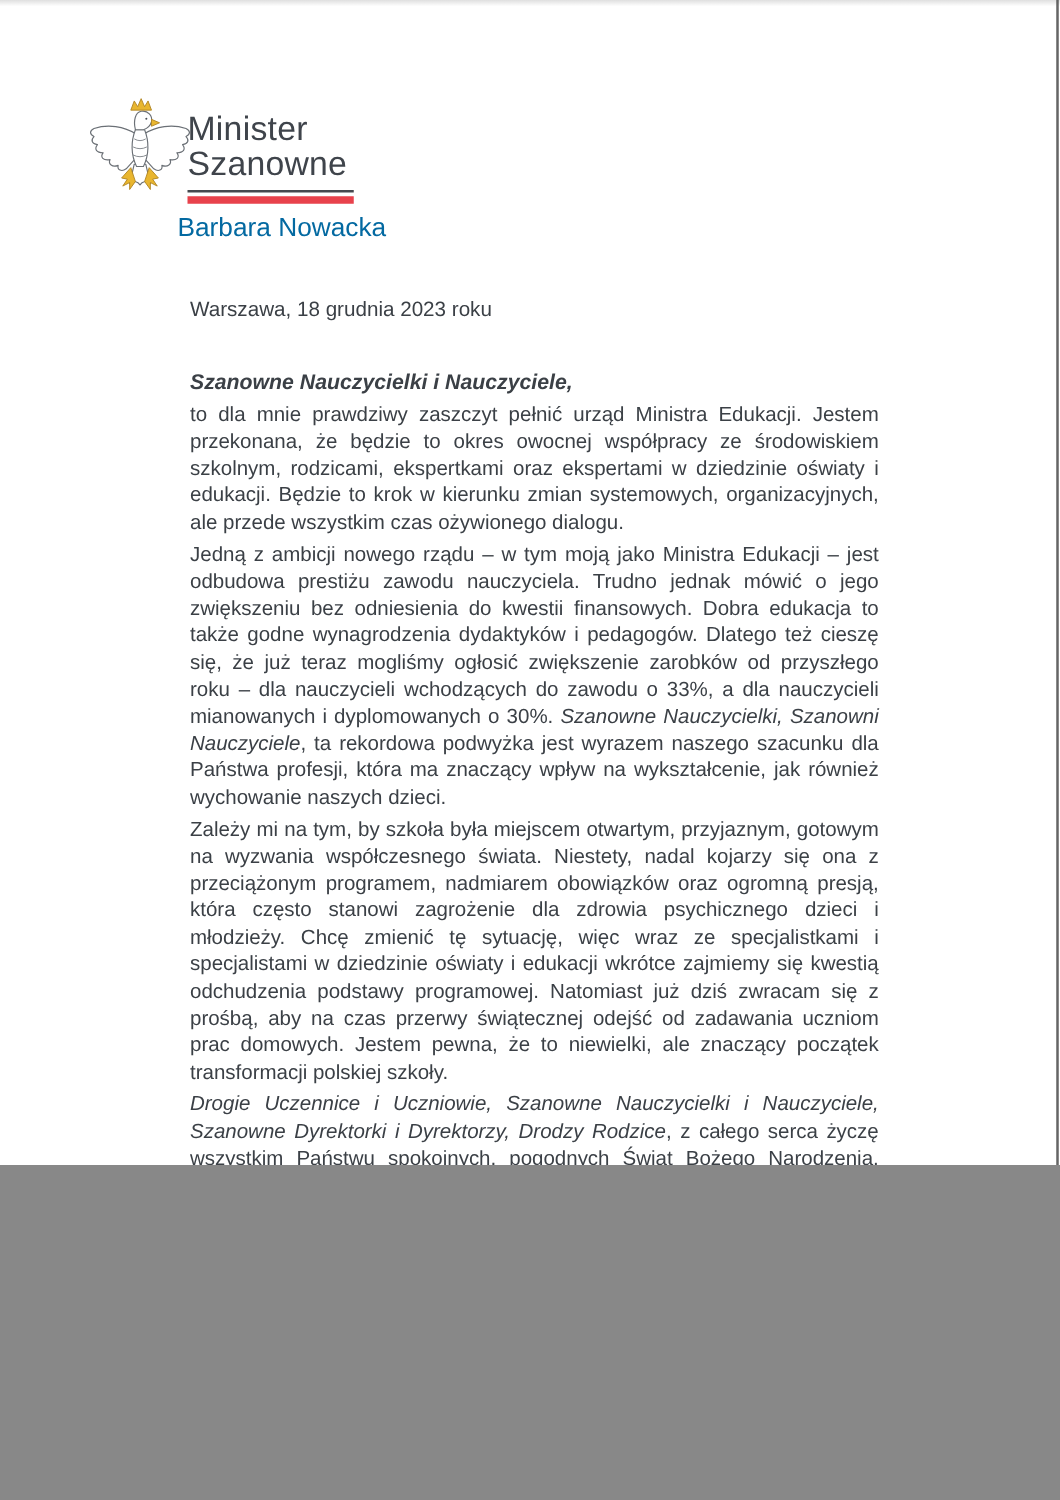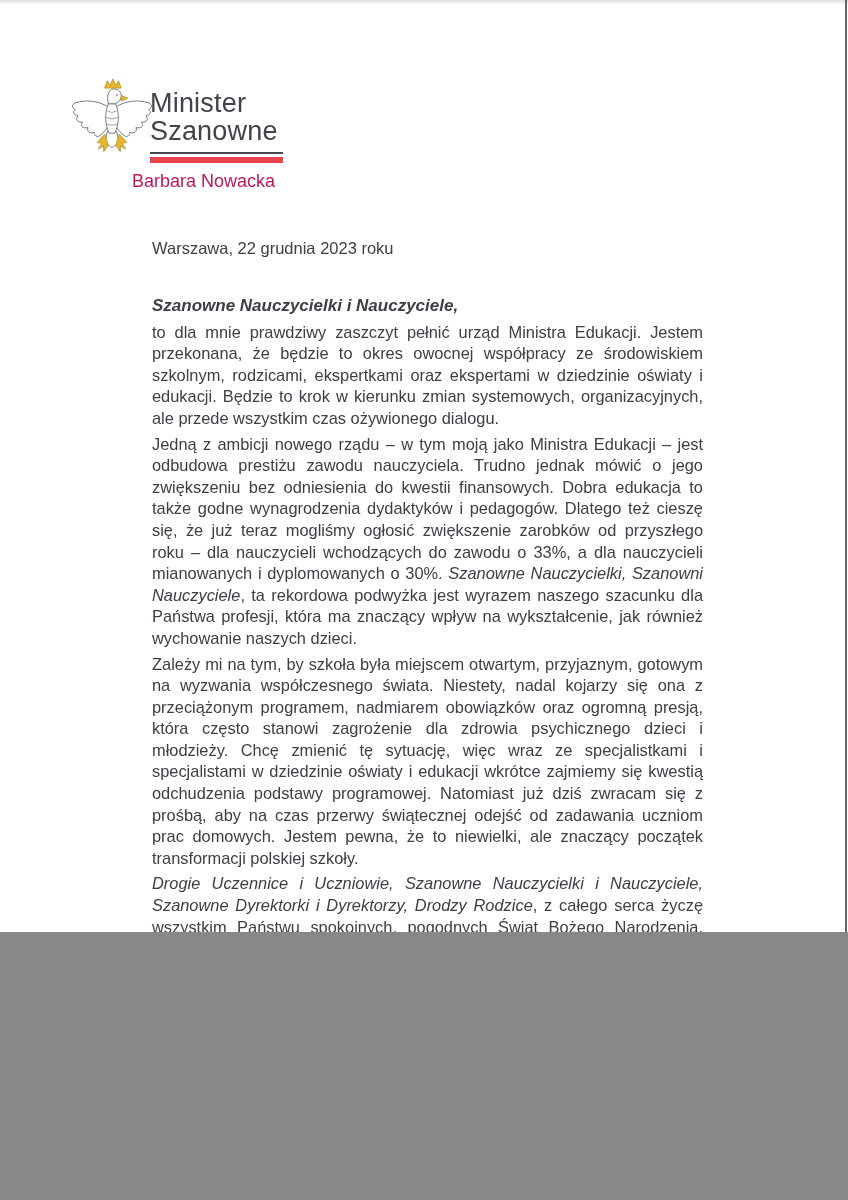--- a/index.html
+++ b/index.html
@@ -14,21 +14,21 @@
   .scan-right-line { position:absolute; left:845px; top:0; width:2px; height:1200px;
     background:#4a4a4a; opacity:0.85; }
   .scan-corner { position:absolute; left:841px; top:1192px; width:7px; height:8px; background:#262626; }
 
   
   .emblem { position:absolute; left:66px; top:78px; width:92px; height:92px; }
   .title { position:absolute; left:150px; top:89px; font-size:27px; line-height:28px;
     color:#3f444b; letter-spacing:0.2px; }
   .rule-dark { position:absolute; left:150px; top:152px; width:133px; height:2px; background:#45494f; }
   .rule-red  { position:absolute; left:150px; top:157px; width:133px; height:6px; }
-  .signatory { position:absolute; left:132px; top:171px; font-size:18px; color:#be185d; }
+  .signatory { position:absolute; left:142px; top:171px; font-size:21px; color:#0369a1; }
 
   .date { position:absolute; left:152px; top:239px; font-size:16.5px; color:#3b4046; }
 
   
   .letter { position:absolute; left:152px; top:294px; width:551px;
     font-size:16.4px; line-height:21.6px; text-align:justify; color:#3b4046; }
   .salutation { font-size:17px; line-height:23.6px; font-weight:bold; font-style:italic; text-align:left; }
   p.para { margin:4px 0 0 0; }
   .seg-italic { font-style:italic; }
   .closing { margin-top:22px; font-size:16.4px; font-style:italic; text-align:left; }
@@ -63,21 +63,21 @@
   </svg>
 
   <div class="title">
     <div>Minister</div>
     <div>Szanowne</div>
   </div>
   <div class="rule-dark"></div>
   <div class="rule-red" id="ruleRed" style="background: rgb(232, 66, 76);"></div>
   <div class="signatory">Barbara Nowacka</div>
 
-  <div class="date">Warszawa, 22 grudnia 2023 roku</div>
+  <div class="date">Warszawa, 18 grudnia 2023 roku</div>
 
   <div class="letter">
     <div class="salutation">
         <div>Szanowne Nauczycielki i Nauczyciele,</div>
       </div>
     <div>
         <p class="para"><span>to dla mnie prawdziwy zaszczyt pełnić urząd Ministra Edukacji. Jestem przekonana, że będzie to okres owocnej współpracy ze środowiskiem szkolnym, rodzicami, ekspertkami oraz ekspertami w dziedzinie oświaty i edukacji. Będzie to krok w kierunku zmian systemowych, organizacyjnych, ale przede wszystkim czas ożywionego dialogu.</span></p>
         <p class="para"><span>Jedną z ambicji nowego rządu – w tym moją jako Ministra Edukacji – jest odbudowa prestiżu zawodu nauczyciela. Trudno jednak mówić o jego zwiększeniu bez odniesienia do kwestii finansowych. Dobra edukacja to także godne wynagrodzenia dydaktyków i pedagogów. Dlatego też cieszę się, że już teraz mogliśmy ogłosić zwiększenie zarobków od przyszłego roku – dla nauczycieli wchodzących do zawodu o 33%, a dla nauczycieli mianowanych i dyplomowanych o 30%. </span><span class="seg-italic">Szanowne Nauczycielki, Szanowni Nauczyciele</span><span>, ta rekordowa podwyżka jest wyrazem naszego szacunku dla Państwa profesji, która ma znaczący wpływ na wykształcenie, jak również wychowanie naszych dzieci.</span></p>
         <p class="para"><span>Zależy mi na tym, by szkoła była miejscem otwartym, przyjaznym, gotowym na wyzwania współczesnego świata. Niestety, nadal kojarzy się ona z przeciążonym programem, nadmiarem obowiązków oraz ogromną presją, która często stanowi zagrożenie dla zdrowia psychicznego dzieci i młodzieży. Chcę zmienić tę sytuację, więc wraz ze specjalistkami i specjalistami w dziedzinie oświaty i edukacji wkrótce zajmiemy się kwestią odchudzenia podstawy programowej. Natomiast już dziś zwracam się z prośbą, aby na czas przerwy świątecznej odejść od zadawania uczniom prac domowych. Jestem pewna, że to niewielki, ale znaczący początek transformacji polskiej szkoły.</span></p>
         <p class="para"><span class="seg-italic">Drogie Uczennice i Uczniowie, Szanowne Nauczycielki i Nauczyciele, Szanowne Dyrektorki i Dyrektorzy, Drodzy Rodzice</span><span>, z całego serca życzę wszystkim Państwu spokojnych, pogodnych Świąt Bożego Narodzenia. Niech sprzyjają one zacieśnianiu rodzinnych relacji, odpoczynkowi i pogłębianiu indywidualnych pasji. W nowym 2024 roku — radości, wielu inspiracji do dalszych działań, jak również pomyślności w realizacji wszelkich zamierzeń.</span></p>

